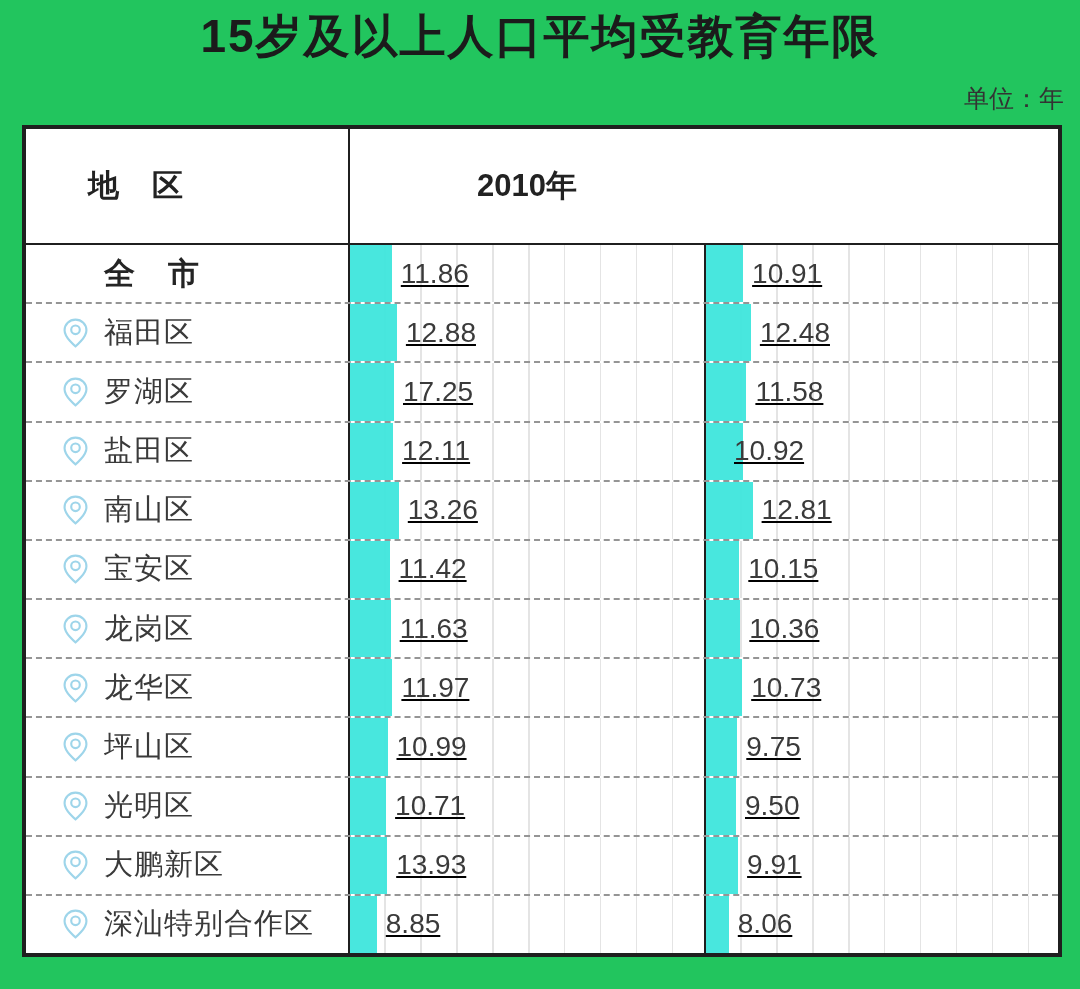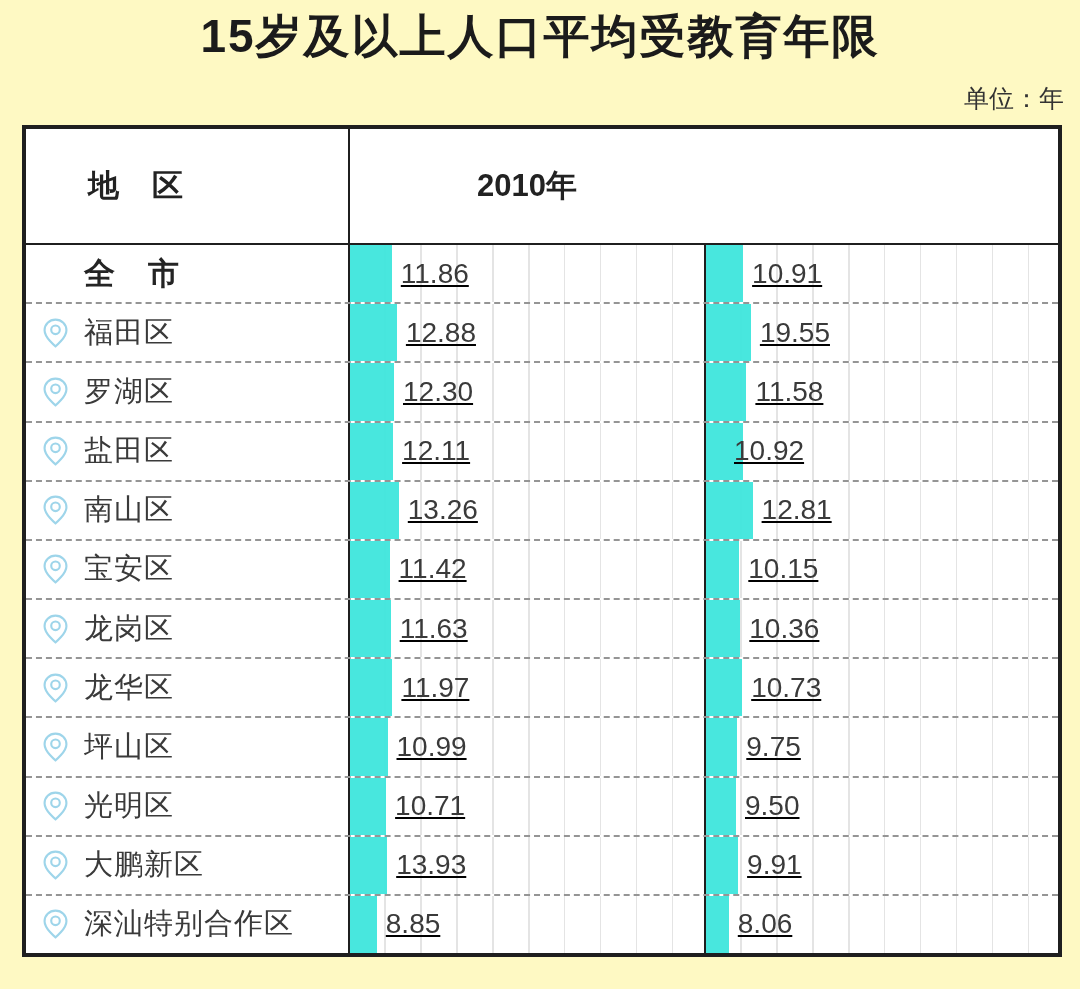--- a/index.html
+++ b/index.html
@@ -1,21 +1,21 @@
 <!DOCTYPE html>
 <html><head>
 <meta charset="utf-8">
 <style>
   :root{
     --bar:#3ee6dc; --pin:#9ed5ea; --text:#3a3a3a; --title:#1b1b1b;
     --border:#1f1f1f; --grid:#e4e4e4; --separator:#959595;
   }
   *{margin:0;padding:0;box-sizing:border-box;}
   body{background:#fff;font-family:"Liberation Sans","DejaVu Sans",sans-serif;}
-  .canvas{position:relative;width:1080px;height:989px;background:#fef9c3;overflow:hidden;}
+  .canvas{position:relative;width:1080px;height:989px;background:#22c55e;overflow:hidden;}
   .page-title{
     padding-top:6px;text-align:center;font-size:46px;font-weight:800;
     letter-spacing:2px;color:var(--title);
   }
   .unit{position:absolute;top:82px;right:16px;font-size:25px;color:#333;}
   .table{
     position:absolute;left:22px;top:125px;width:1040px;height:832px;
     border:4px solid var(--border);background:#fff;display:flex;flex-direction:column;
   }
   .hrow{
@@ -25,21 +25,21 @@
   .hcell{display:flex;align-items:center;font-weight:bold;font-size:31px;color:#222;}
   .hcell.region{padding-left:62px;white-space:pre;letter-spacing:1px;}
   .hcell.chart{justify-content:center;border-left:2px solid var(--border);}
   .rows{flex:1;display:flex;flex-direction:column;}
   .drow{
     flex:1;display:grid;grid-template-columns:322px 356px 1fr;
     border-bottom:2px dashed var(--separator);
   }
   .drow:last-child{border-bottom:none;}
   .cell{display:flex;align-items:center;}
-  .cell.region{padding-left:16px;gap:15px;}
+  .cell.region{padding-left:36px;gap:15px;}
   .pin{width:27px;height:30px;flex:none;}
   .drow.total .pin{visibility:hidden;}
   .rlabel{font-size:29px;color:var(--text);letter-spacing:1px;white-space:pre;}
   .drow.total .rlabel{font-weight:bold;font-size:31px;color:#242424;}
   .cell.chart{
     position:relative;border-left:2px solid var(--border);
     background:repeating-linear-gradient(90deg,
       transparent 0px,transparent 34.4px,var(--grid) 34.4px,var(--grid) 35.9px);
     text-decoration:underline;
   }
@@ -83,34 +83,34 @@
         <circle cx="12" cy="11" r="4" stroke="var(--pin)" stroke-width="2"></circle>
       </svg>
       <span class="rlabel">福田区</span>
     </div>
     <div class="cell chart">
       <div class="bar" style="width: 46.9px;"></div>
       <span class="val" style="margin-left: 55.9px;">12.88</span>
     </div>
     <div class="cell chart">
       <div class="bar" style="width: 44.9px;"></div>
-      <span class="val" style="margin-left: 53.9px;">19.55</span>
+      <span class="val" style="margin-left: 53.9px;">12.48</span>
     </div>
   </div>
         <div class="drow">
     <div class="cell region">
       <svg class="pin" viewBox="0 0 24 28" fill="none">
         <path d="M12 1.5 C6.2 1.5 1.8 5.9 1.8 11.4 c0 7 10.2 15 10.2 15 s10.2 -8 10.2 -15 C22.2 5.9 17.8 1.5 12 1.5 Z" stroke="var(--pin)" stroke-width="2"></path>
         <circle cx="12" cy="11" r="4" stroke="var(--pin)" stroke-width="2"></circle>
       </svg>
       <span class="rlabel">罗湖区</span>
     </div>
     <div class="cell chart">
       <div class="bar" style="width: 44px;"></div>
-      <span class="val" style="margin-left: 53px;">12.30</span>
+      <span class="val" style="margin-left: 53px;">17.25</span>
     </div>
     <div class="cell chart">
       <div class="bar" style="width: 40.4px;"></div>
       <span class="val" style="margin-left: 49.4px;">11.58</span>
     </div>
   </div>
         <div class="drow">
     <div class="cell region">
       <svg class="pin" viewBox="0 0 24 28" fill="none">
         <path d="M12 1.5 C6.2 1.5 1.8 5.9 1.8 11.4 c0 7 10.2 15 10.2 15 s10.2 -8 10.2 -15 C22.2 5.9 17.8 1.5 12 1.5 Z" stroke="var(--pin)" stroke-width="2"></path>

